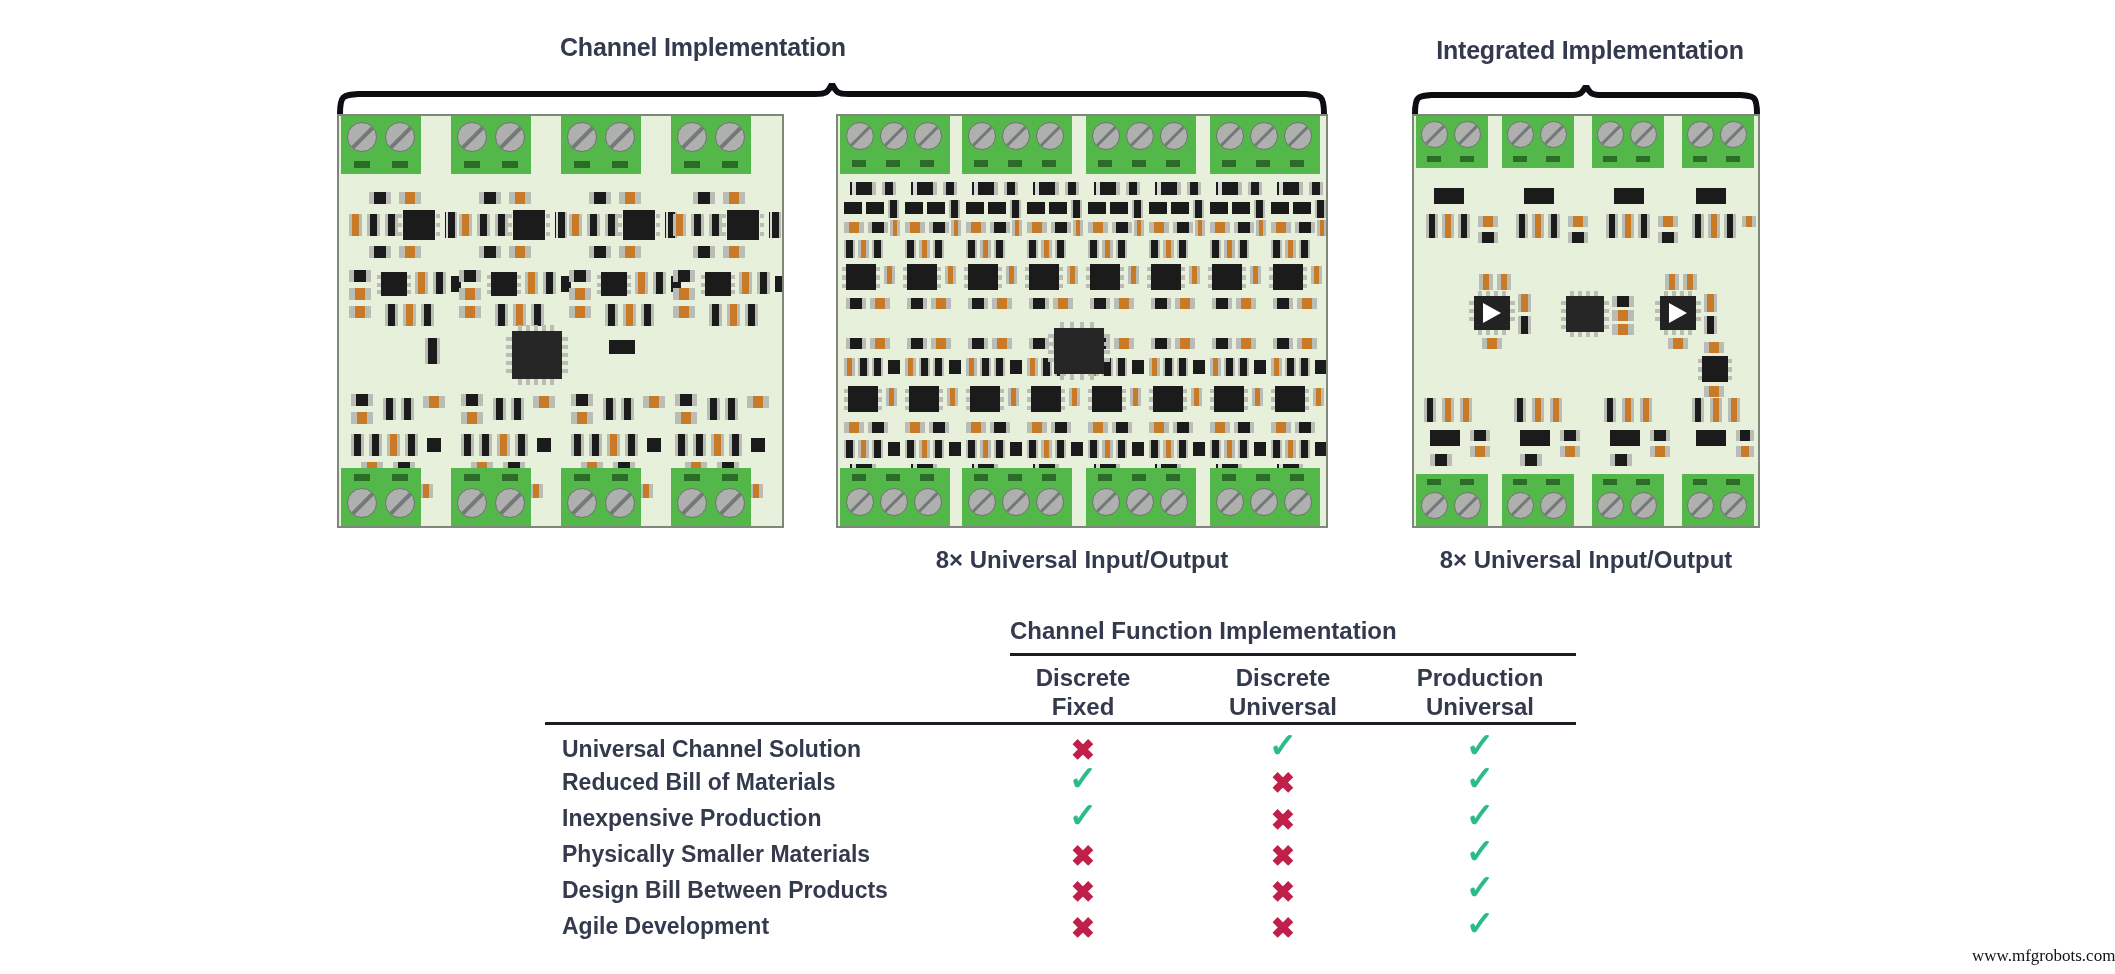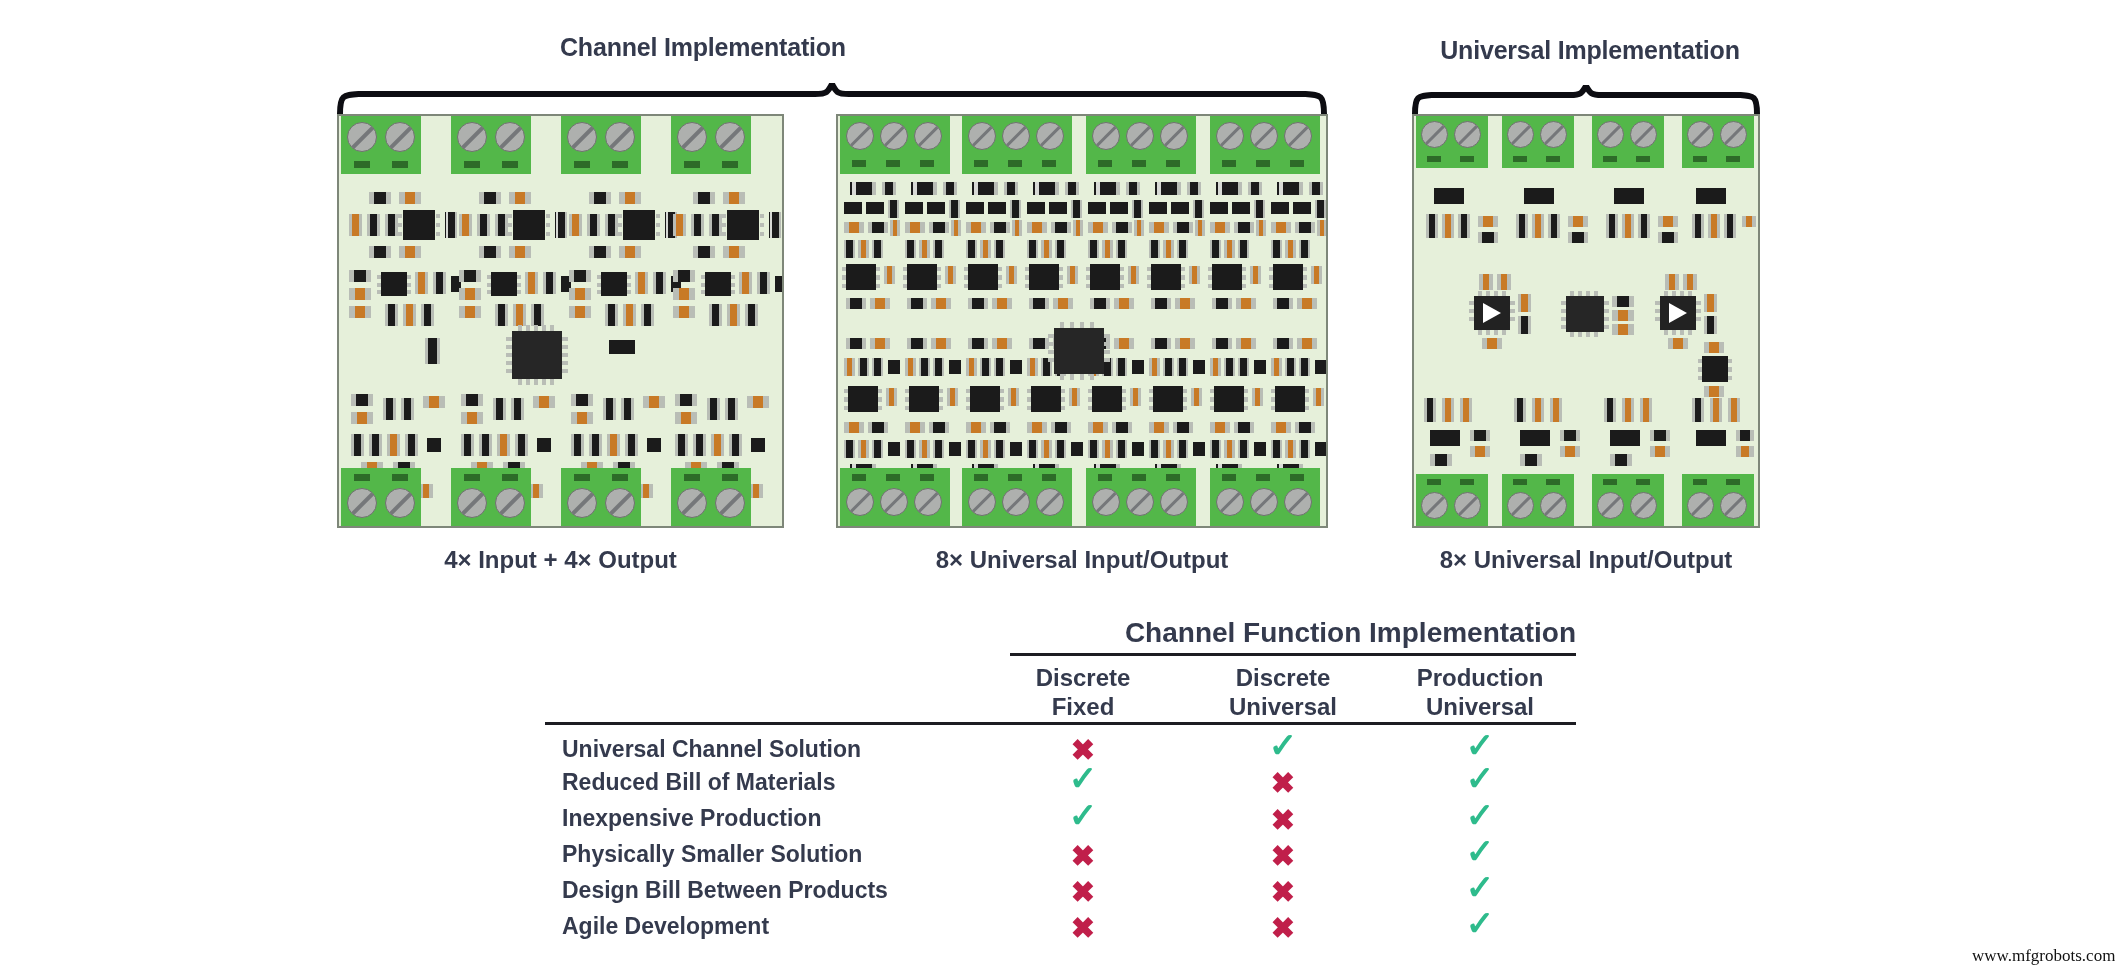--- a/index.html
+++ b/index.html
@@ -57,21 +57,21 @@
   .soic .pins i{position:absolute;left:0;right:0;height:16%;background:#b9bdb6;}
   .qfn{background:#222;box-sizing:border-box;}
   .qfn i{position:absolute;background:#b9bdb6;}
   .tri{position:absolute;width:0;height:0;border-style:solid;border-color:transparent transparent transparent #ffffff;}
   .mcu{background:#262626;}
   .mcu i{position:absolute;background:#b9bdb6;}
 
   
   .tbl{position:absolute;}
   .tbl-title{
-    position:absolute;text-align:right;color:#343a4d;font-weight:bold;font-size:28px;white-space:nowrap;
+    position:absolute;text-align:left;color:#343a4d;font-weight:bold;font-size:24px;white-space:nowrap;
   }
   .rule{position:absolute;background:#1c1c22;height:3px;}
   .colhead{
     position:absolute;text-align:center;color:#343a4d;font-weight:bold;
     font-size:24px;line-height:29px;white-space:nowrap;
   }
   .rowlabel{
     position:absolute;text-align:left;color:#343a4d;font-weight:bold;
     font-size:23px;white-space:nowrap;
   }
@@ -90,21 +90,21 @@
 <body>
 
 <div class="stage">
 
   <div class="group-label" style="left:560px;top:33px;width:280px;">Channel Implementation</div>
 
   <svg class="brace" style="left:337px;top:83px;" width="990" height="32" viewBox="0 0 990 32">
     <path d="M3,31 C3,12 6,12 22,11 L478,11 C490,11 491,9 495,1 C499,9 500,11 512,11 L968,11 C984,12 987,12 987,31" fill="none" stroke="#0d0d12" stroke-width="6" stroke-linecap="round" stroke-linejoin="round"></path>
   </svg>
 
-  <div class="group-label" style="left:1430px;top:36px;width:320px;">Universal Implementation</div>
+  <div class="group-label" style="left:1430px;top:36px;width:320px;">Integrated Implementation</div>
 
   <svg class="brace" style="left:1412px;top:85px;" width="348" height="30" viewBox="0 0 348 30">
     <path d="M3,29 C3,11 6,11 20,10 L158,10 C169,10 170,8 174,1 C178,8 179,10 190,10 L328,10 C342,11 345,11 345,29" fill="none" stroke="#0d0d12" stroke-width="6" stroke-linecap="round" stroke-linejoin="round"></path>
   </svg>
 
   <div class="board" style="left:337px;top:114px;width:447px;height:414px;">
 
     <div class="tb" style="left:2px;top:0px;width:80px;height:58px;">
       <div class="screw" style="left:6px;top:6px;width:30px;height:30px;"></div>
       <div class="screw" style="left:44px;top:6px;width:30px;height:30px;"></div>
@@ -1180,21 +1180,20 @@
       <div class="screw" style="left:38px;top:18px;width:27px;height:27px;"></div>
     </div>
     <div class="tb" style="left:268px;bottom:0px;width:72px;height:52px;">
       <div class="slot" style="left:11px;top:5px;width:14px;height:6px;"></div>
       <div class="slot" style="left:44px;top:5px;width:14px;height:6px;"></div>
       <div class="screw" style="left:5px;top:18px;width:27px;height:27px;"></div>
       <div class="screw" style="left:38px;top:18px;width:27px;height:27px;"></div>
     </div>
   </div>
 
-  <div class="board-caption" style="left:337px;top:546px;width:447px;">4× Input + 4× Output</div>
   <div class="board-caption" style="left:836px;top:546px;width:492px;">8× Universal Input/Output</div>
   <div class="board-caption" style="left:1412px;top:546px;width:348px;">8× Universal Input/Output</div>
 
   <div class="tbl" style="left:0;top:0;width:2115px;height:974px;">
 
     <div class="tbl-title" style="left:1010px;top:617px;width:566px;">Channel Function Implementation</div>
 
     <div class="rule" style="left:1010px;top:653px;width:566px;"></div>
 
     <div class="colhead" style="left:1003px;top:663px;width:160px;">
@@ -1224,21 +1223,21 @@
       <div class="mark no" style="left:1233px;top:768px;width:100px;">✖</div>
       <div class="mark yes" style="left:1430px;top:763px;width:100px;">✓</div>
     </div>
     <div>
       <div class="rowlabel" style="left:562px;top:805px;">Inexpensive Production</div>
       <div class="mark yes" style="left:1033px;top:800px;width:100px;">✓</div>
       <div class="mark no" style="left:1233px;top:805px;width:100px;">✖</div>
       <div class="mark yes" style="left:1430px;top:800px;width:100px;">✓</div>
     </div>
     <div>
-      <div class="rowlabel" style="left:562px;top:841px;">Physically Smaller Solution</div>
+      <div class="rowlabel" style="left:562px;top:841px;">Physically Smaller Materials</div>
       <div class="mark no" style="left:1033px;top:841px;width:100px;">✖</div>
       <div class="mark no" style="left:1233px;top:841px;width:100px;">✖</div>
       <div class="mark yes" style="left:1430px;top:836px;width:100px;">✓</div>
     </div>
     <div>
       <div class="rowlabel" style="left:562px;top:877px;">Design Bill Between Products</div>
       <div class="mark no" style="left:1033px;top:877px;width:100px;">✖</div>
       <div class="mark no" style="left:1233px;top:877px;width:100px;">✖</div>
       <div class="mark yes" style="left:1430px;top:872px;width:100px;">✓</div>
     </div>

